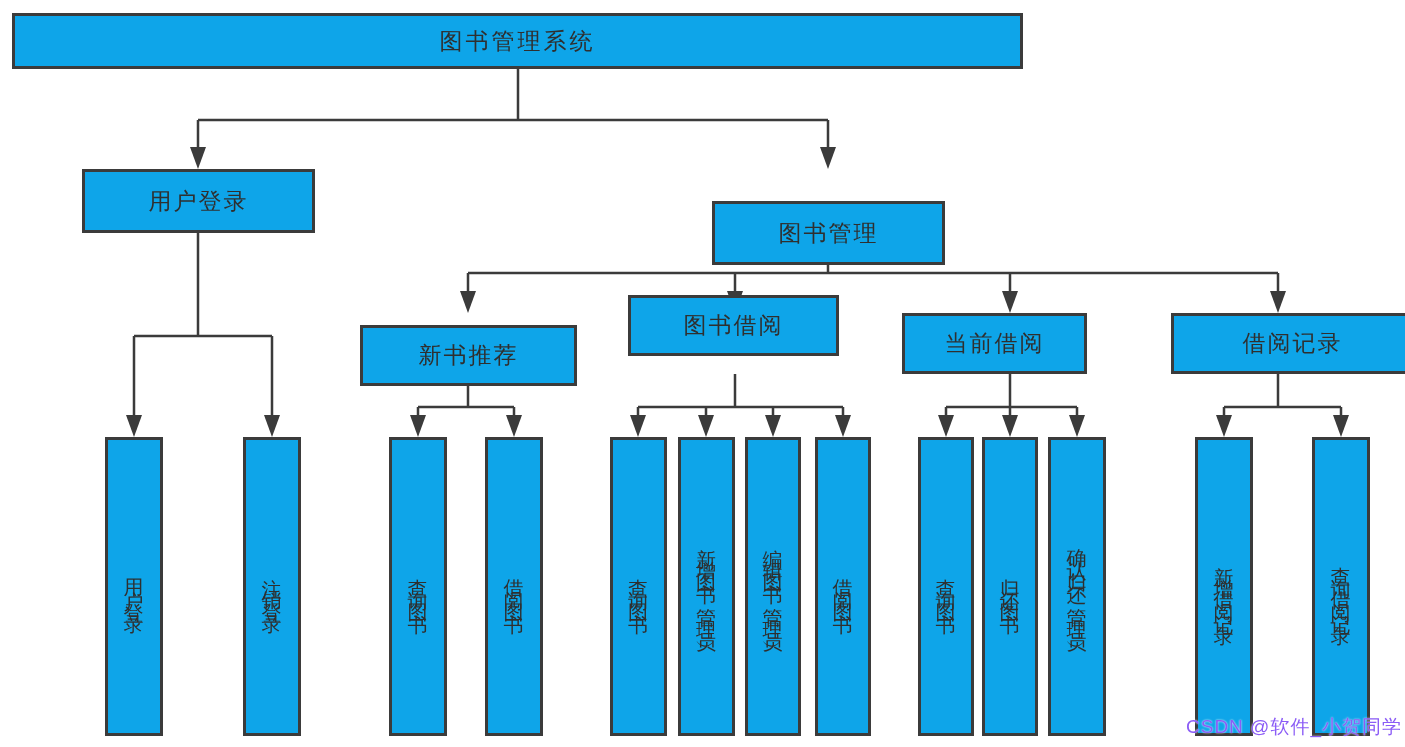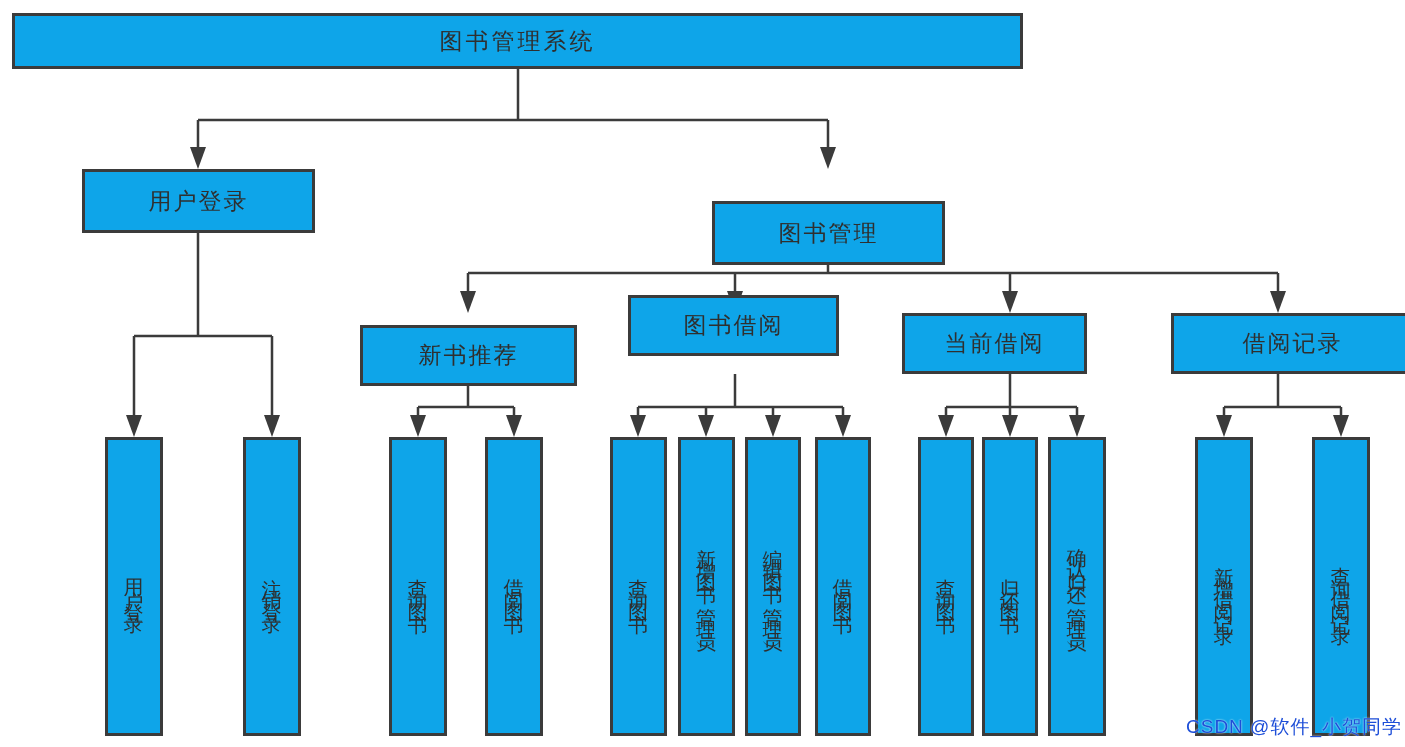--- a/index.html
+++ b/index.html
@@ -26,21 +26,21 @@
     writing-mode:vertical-rl;
     text-orientation:mixed;
     font-size:20px;
     letter-spacing:12px;
     line-height:1;
   }
   #watermark {
     position:absolute;
     left:1186px; top:714px;
     font-size:19px;
-    color:#1d4ed8;
+    color:#8b5cf6;
     letter-spacing:1px;
     white-space:nowrap;
     z-index:5;
     text-shadow:0 0 2px #ffffff;
   }
 </style>
 </head>
 <body>
 
 <div id="stage">

